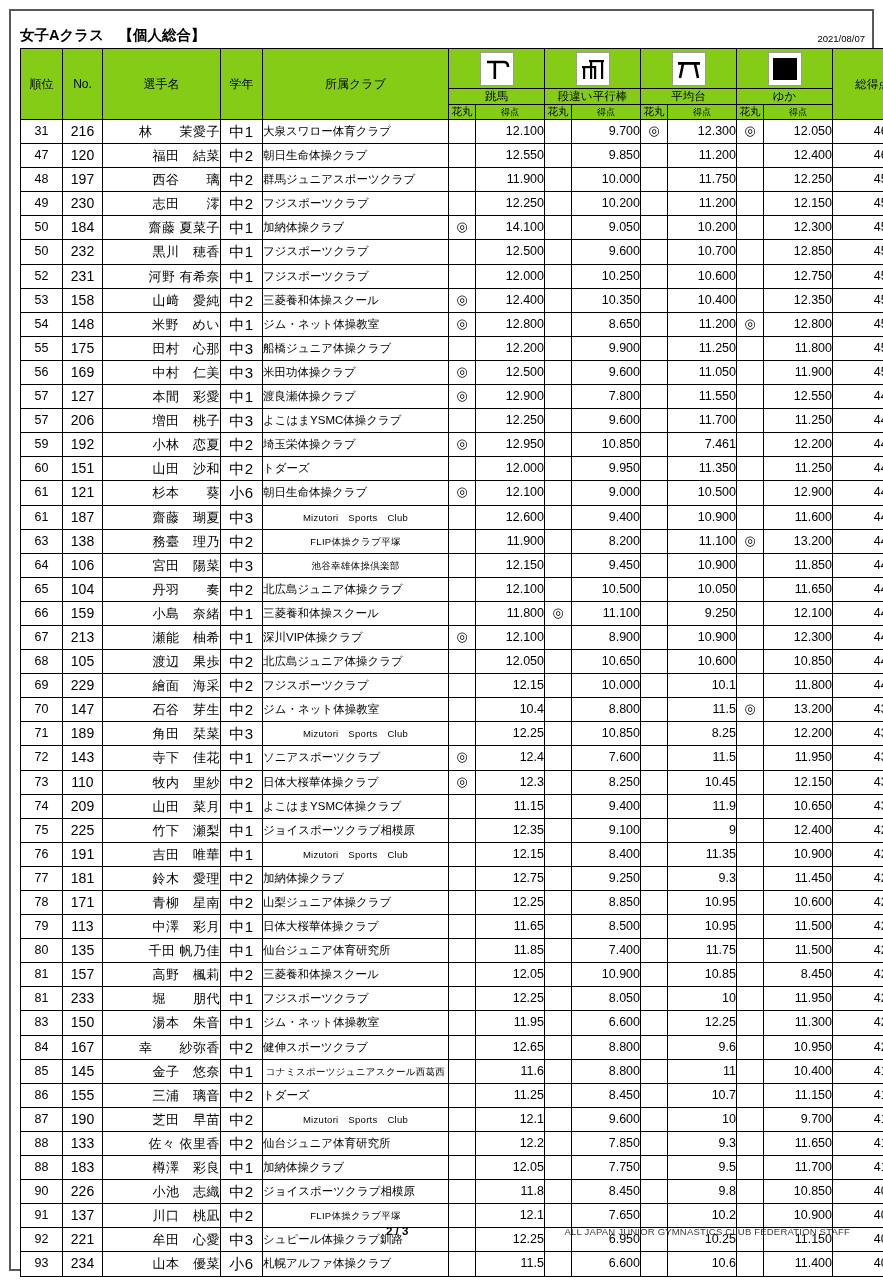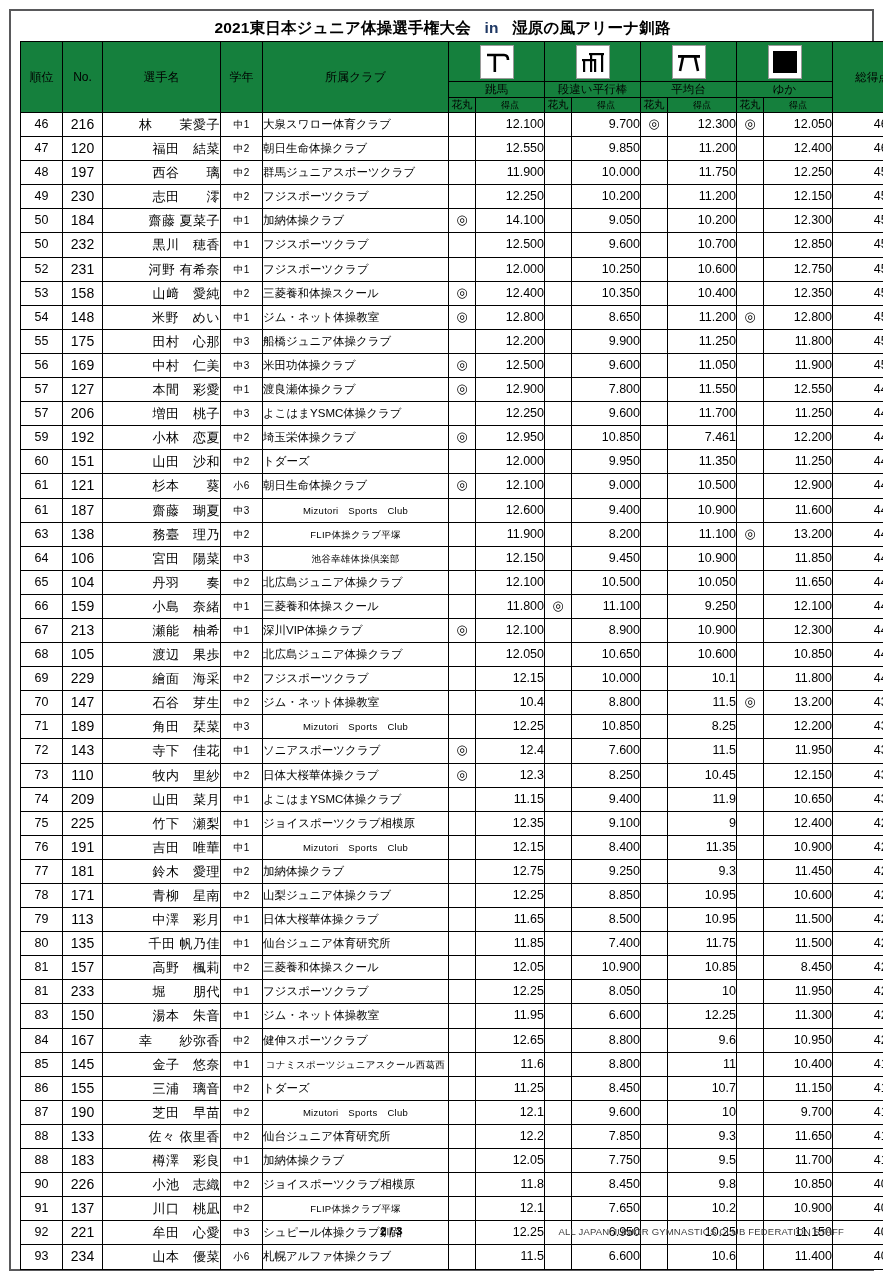--- a/index.html
+++ b/index.html
@@ -82,21 +82,21 @@
   }
   table.results td,
   table.results th {
     border: 1px solid #000;
     padding: 0;
     font-weight: normal;
     color: #000;
     box-sizing: border-box;
   }
   thead th {
-    background: #15803d;
+    background: #84cc16;
     text-align: center;
     font-size: 11.5px;
     font-weight: bold;
   }
   th.hdr-main { font-size: 12px; }
   th.hdr-app  { font-size: 11.5px; }
   th.hdr-sub  { font-size: 9px; font-weight: bold; }
   th.hdr-hana { font-size: 10.5px; font-weight: bold; }
   th.hdr-total{ font-size: 11.5px; }
 
@@ -121,41 +121,41 @@
   tbody tr { height: 23.1px; }
   tbody td {
     font-size: 12.5px;
     background: #ffffff;
     height: 23.1px;
     line-height: 23.1px;
   }
   td.c-rank  { text-align: center; font-size: 12.5px; }
   td.c-no    { text-align: center; font-size: 14px; }
   td.c-name  { text-align: right; padding-left: 8px; font-size: 13px; letter-spacing: 0.5px; }
-  td.c-grade { text-align: center; font-size: 10px; letter-spacing: 0.5px; }
+  td.c-grade { text-align: center; font-size: 15px; letter-spacing: 0.5px; }
   td.c-club  { text-align: left; padding-left: 5px; font-size: 11.5px; }
   td.c-club.small { font-size: 9.5px; letter-spacing: 0.3px; text-align: center; }
   td.c-hana  { text-align: center; font-size: 12px; }
   td.c-score { text-align: right; padding-right: 7px; font-size: 12.5px; }
   td.c-score.center { text-align: right; padding-right: 0; }
   td.c-total { text-align: right; padding-right: 7px; font-size: 12.5px; }
 
   .hana-mark {
     font-size: 13px;
     line-height: 1;
     color: #000;
   }
 
   
   .sep-left { border-left: 1.8px solid #000 !important; }
 
   
   .footer {
     position: absolute;
-    left: 5px;
+    left: 11px;
     top: 1225px;
     width: 845px;
     display: flex;
     align-items: flex-end;
   }
   .footer-page {
     font-size: 11.5px;
     font-weight: bold;
     color: #000;
     margin-left: 375px;
@@ -169,22 +169,25 @@
   }
 </style>
 </head>
 <body>
 
 <div class="page">
   <div class="page-border"></div>
 
   <div class="inner">
 
-    <div class="doc-title"><span>2021東日本ジュニア体操選手権大会</span><span style="white-space:pre">   </span><span class="in-word">in</span><span style="white-space:pre">   </span><span>湿原の風アリーナ釧路</span></div>
-
+
+    <div class="class-row">
+      <div class="class-title">女子Aクラス　【個人総合】</div>
+      <div class="doc-date">2021/08/07</div>
+    </div>
 
     <table class="results">
       <colgroup>
         <col style="width:42px">
         <col style="width:40px">
         <col style="width:118px">
         <col style="width:42px">
         <col style="width:186px">
         <col style="width:27px">
           <col style="width:69px">
@@ -255,21 +258,21 @@
           <th class="hdr-hana sep-left">花丸</th>
           <th class="hdr-sub">得点</th>
           <th class="hdr-hana sep-left">花丸</th>
           <th class="hdr-sub">得点</th>
           <th class="hdr-hana sep-left">花丸</th>
           <th class="hdr-sub">得点</th>
         </tr>
       </thead>
       <tbody id="results-body">
           <tr>
-            <td class="c-rank">46</td>
+            <td class="c-rank">31</td>
             <td class="c-no">216</td>
             <td class="c-name">林　　茉愛子</td>
             <td class="c-grade">中1</td>
             <td class="c-club">大泉スワロー体育クラブ</td>
             <td class="c-hana sep-left"></td>
             <td class="c-score">12.100</td>
             <td class="c-hana sep-left"></td>
             <td class="c-score">9.700</td>
             <td class="c-hana sep-left"><span class="hana-mark">◎</span></td>
             <td class="c-score">12.300</td>

